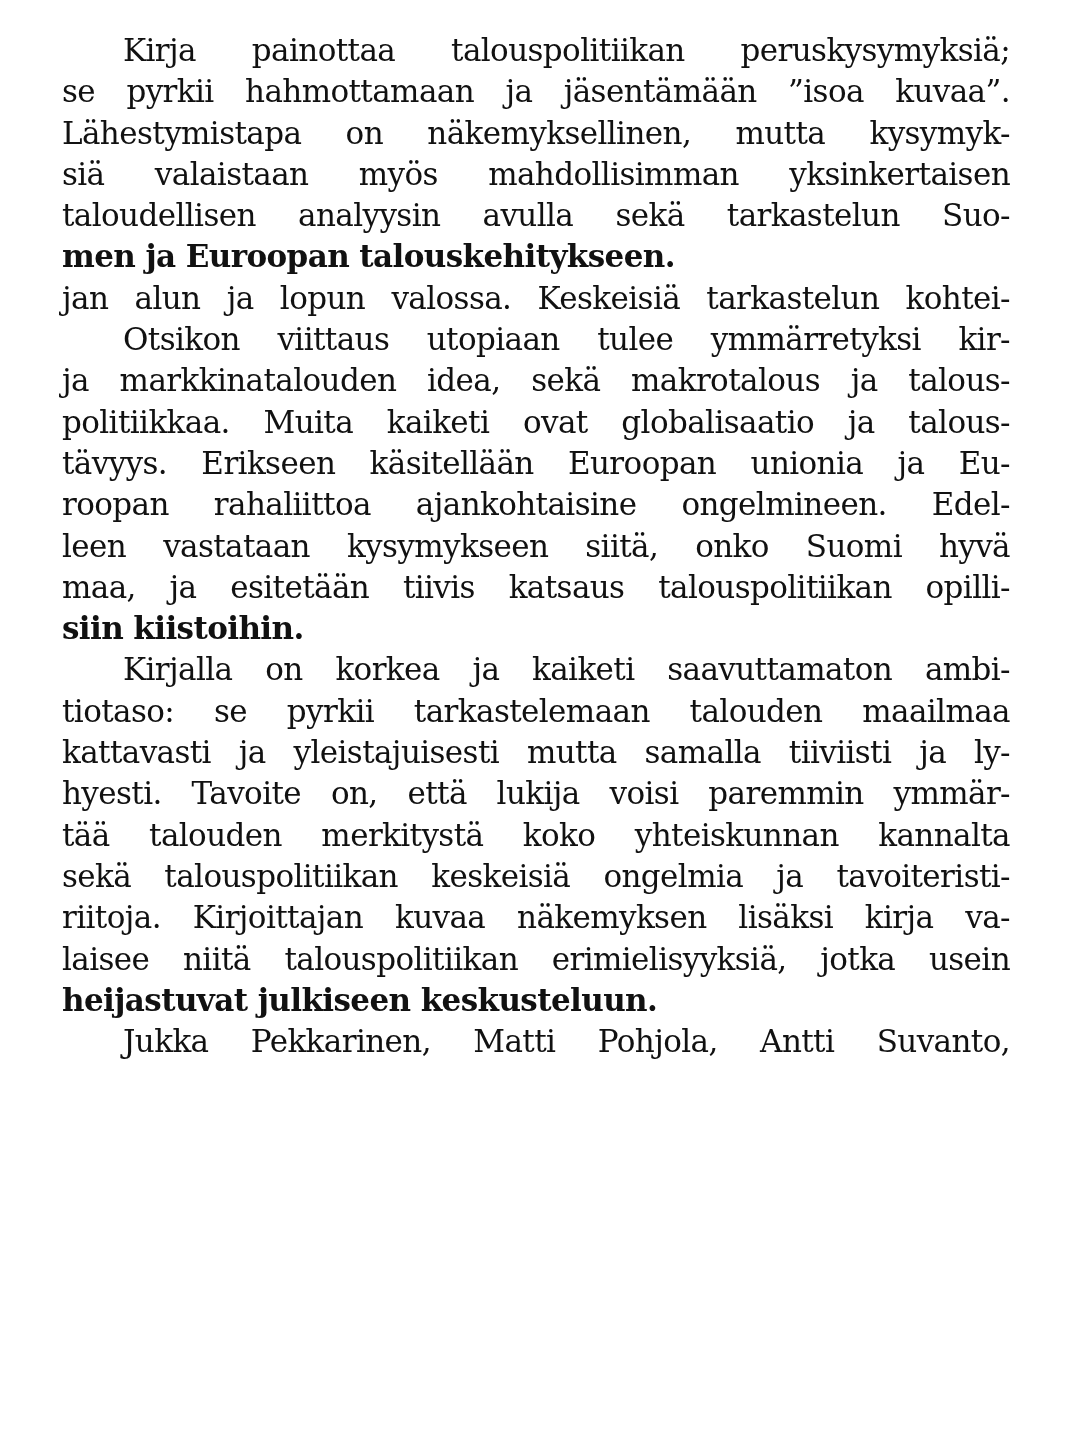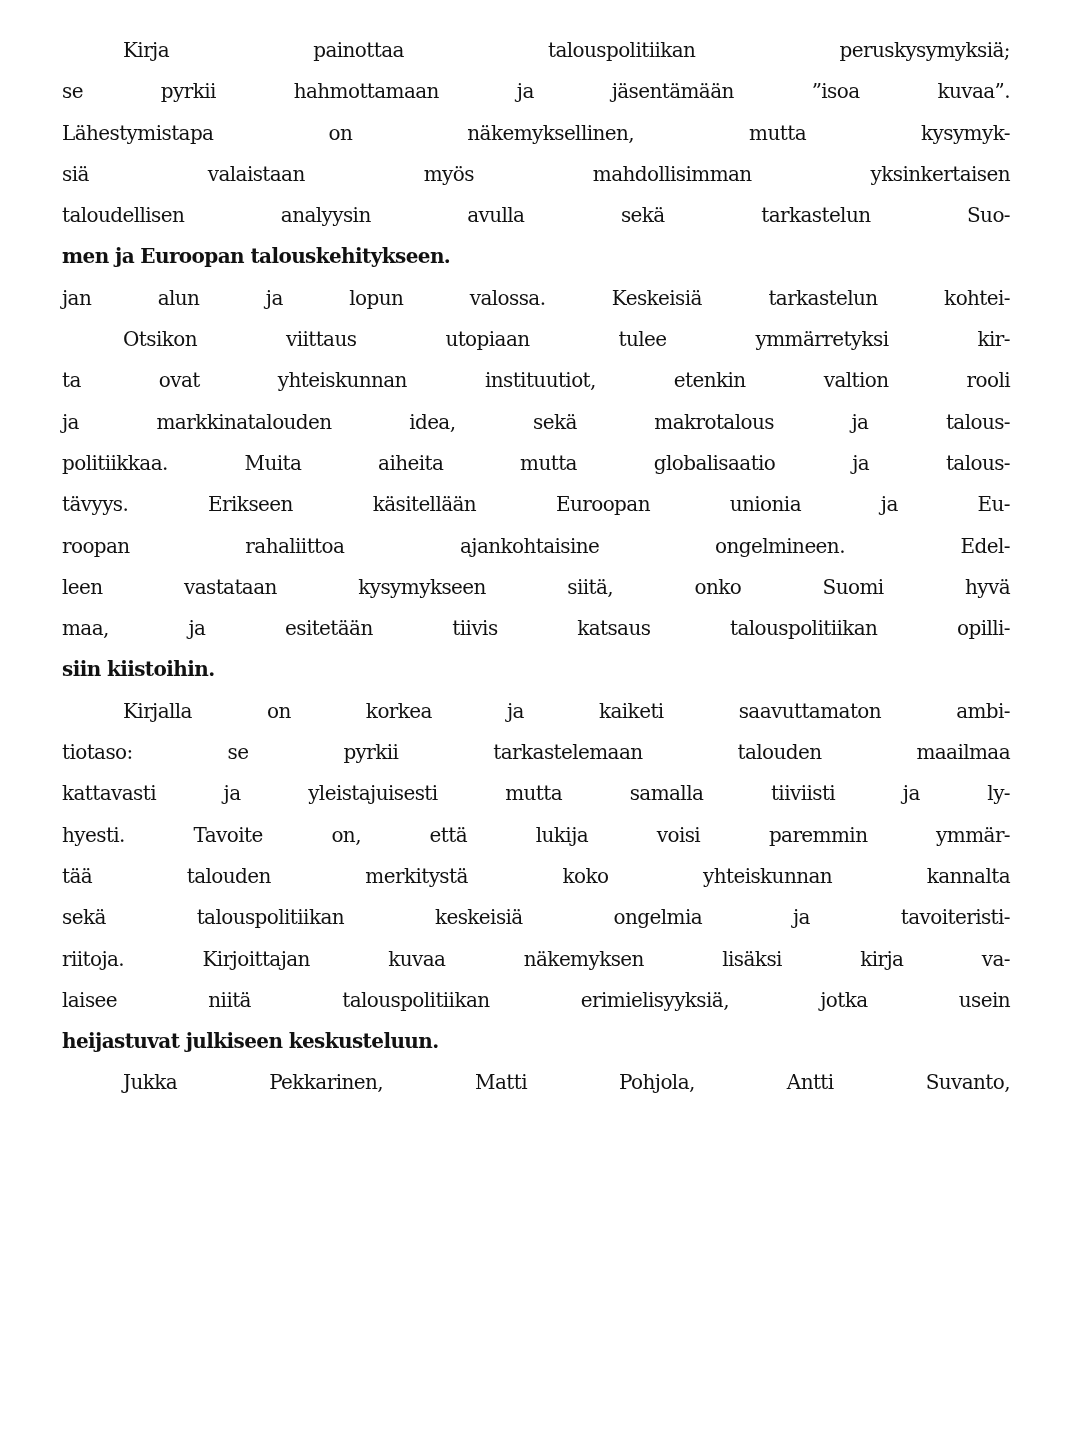--- a/index.html
+++ b/index.html
@@ -3,21 +3,21 @@
 <meta charset="utf-8">
 <style>
   html, body { margin: 0; padding: 0; background: #ffffff; }
   body { width: 1072px; height: 1448px; overflow: hidden; position: relative; }
   .page {
     position: absolute;
     left: 62px;
     top: 30px;
     width: 948px;
     font-family: "DejaVu Serif", "Liberation Serif", serif;
-    font-size: 20px;
+    font-size: 31px;
     color: #111111;
     line-height: 41.3px;
     letter-spacing: -0.6px;
   }
   .line {
     display: block;
     text-align: justify;
     text-align-last: justify;
     white-space: nowrap;
     height: 41.3px;
@@ -35,23 +35,22 @@
     <span class="line indent">Kirja painottaa talouspolitiikan peruskysymyksiä;</span>
     <span class="line">se pyrkii hahmottamaan ja jäsentämään ”isoa kuvaa”.</span>
     <span class="line">Lähestymistapa on näkemyksellinen, mutta kysymyk-</span>
     <span class="line">siä valaistaan myös mahdollisimman yksinkertaisen</span>
     <span class="line">taloudellisen analyysin avulla sekä tarkastelun Suo-</span>
     <span class="line last">men ja Euroopan talouskehitykseen.</span>
   </div>
   <div class="para">
     <span class="line">jan alun ja lopun valossa. Keskeisiä tarkastelun kohtei-</span>
     <span class="line indent">Otsikon viittaus utopiaan tulee ymmärretyksi kir-</span>
-    <span class="line">ta ovat yhteiskunnan instituutiot, etenkin valtion rooli</span>
     <span class="line">ja markkinatalouden idea, sekä makrotalous ja talous-</span>
-    <span class="line">politiikkaa. Muita aiheita mutta globalisaatio ja talous-</span>
+    <span class="line">politiikkaa. Muita kaiketi ovat globalisaatio ja talous-</span>
     <span class="line">tävyys. Erikseen käsitellään Euroopan unionia ja Eu-</span>
     <span class="line">roopan rahaliittoa ajankohtaisine ongelmineen. Edel-</span>
     <span class="line">leen vastataan kysymykseen siitä, onko Suomi hyvä</span>
     <span class="line">maa, ja esitetään tiivis katsaus talouspolitiikan opilli-</span>
     <span class="line last">siin kiistoihin.</span>
   </div>
   <div class="para">
     <span class="line indent">Kirjalla on korkea ja kaiketi saavuttamaton ambi-</span>
     <span class="line">tiotaso: se pyrkii tarkastelemaan talouden maailmaa</span>
     <span class="line">kattavasti ja yleistajuisesti mutta samalla tiiviisti ja ly-</span>

